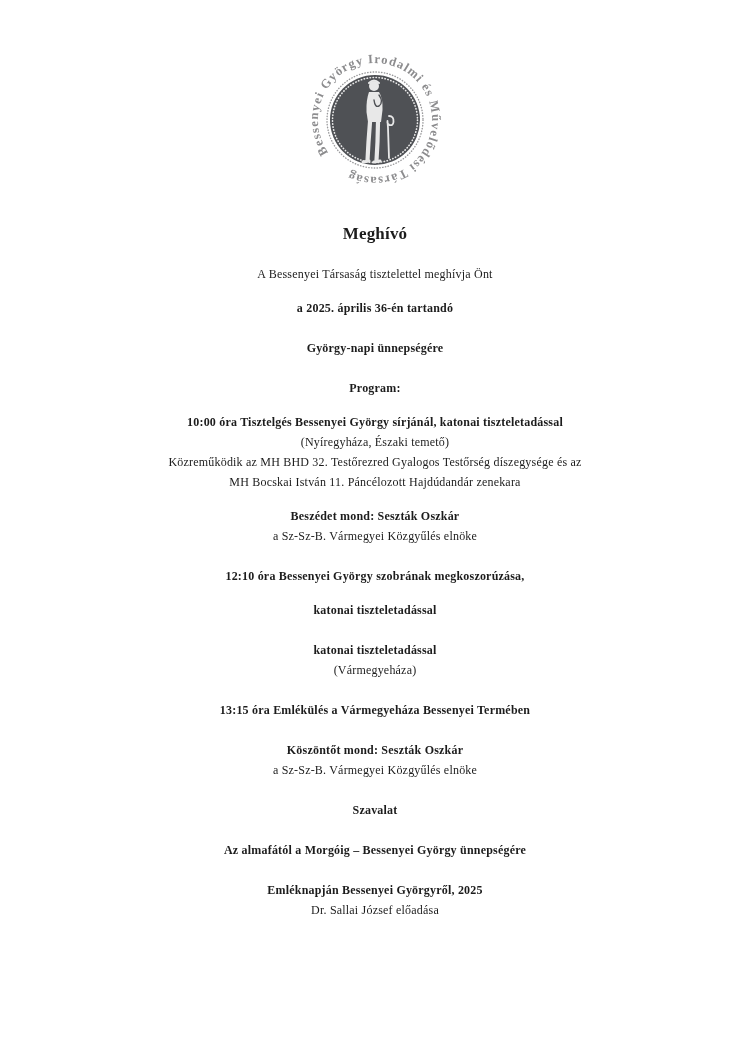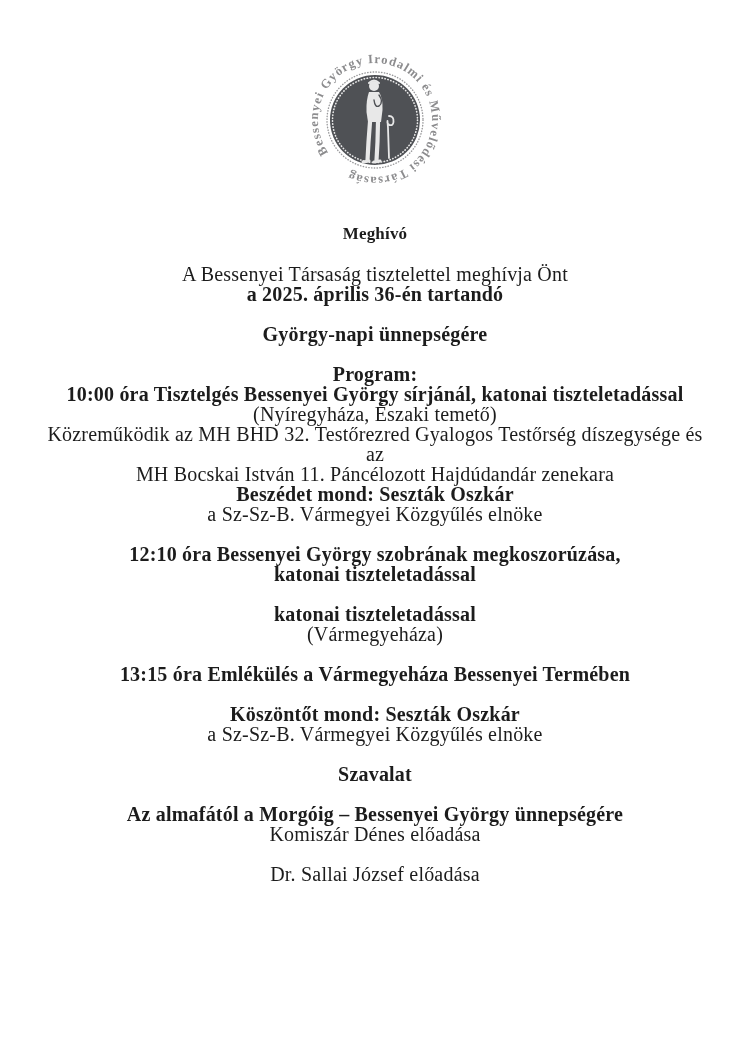--- a/index.html
+++ b/index.html
@@ -27,26 +27,26 @@
   }
   .logo-wrap svg { display: block; }
   .doc-body {
     width: 100%;
     padding: 0 40px;
   }
   .para {
     margin-bottom: 20px;
   }
   .line {
-    font-size: 20px;
+    font-size: 12px;
     line-height: 20px;
     letter-spacing: 0.2px;
     white-space: pre-wrap;
   }
-  .line.bold { font-weight: bold; }
+  .line.bold { font-weight: bold; margin-top: 14px; }
   .line.title { font-size: 17px; }
   .seal-curved-text {
     font-family: "Liberation Serif", "DejaVu Serif", serif;
     font-size: 12.6px;
     letter-spacing: 1.1px;
     fill: #8c8c8e;
     font-weight: bold;
   }
 </style>
 </head>
@@ -125,20 +125,20 @@
       </div>
       <div class="para">
         <div class="line bold">Köszöntőt mond: Seszták Oszkár</div>
         <div class="line">a Sz-Sz-B. Vármegyei Közgyűlés elnöke</div>
       </div>
       <div class="para">
         <div class="line bold">Szavalat</div>
       </div>
       <div class="para">
         <div class="line bold">Az almafától a Morgóig – Bessenyei György ünnepségére</div>
-        <div class="line">Komiszár Dénes előadása</div>
       </div>
       <div class="para">
+        <div class="line bold">Emléknapján Bessenyei Györgyről, 2025</div>
         <div class="line">Dr. Sallai József előadása</div>
       </div>
     </main>
 
 </div>
 
 </body></html>

